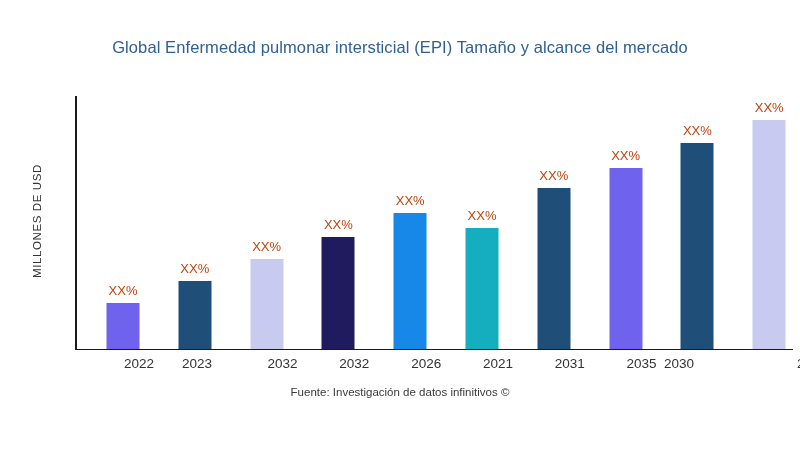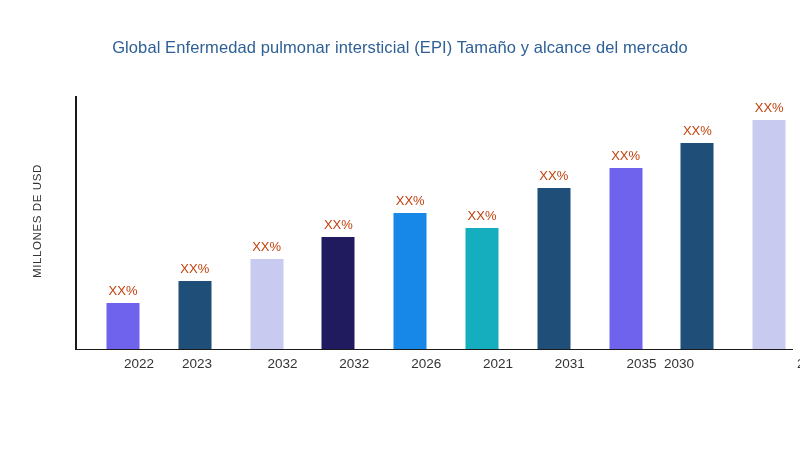--- a/index.html
+++ b/index.html
@@ -189,14 +189,15 @@
       <div class="tick-label" style="left: 235.6px;">2032</div>
       <div class="tick-label" style="left: 307.4px;">2032</div>
       <div class="tick-label" style="left: 379.2px;">2026</div>
       <div class="tick-label" style="left: 451px;">2021</div>
       <div class="tick-label" style="left: 522.8px;">2031</div>
       <div class="tick-label" style="left: 594.6px;">2035</div>
       <div class="tick-label" style="left: 632px;">2030</div>
       <div class="tick-label" style="left: 765px;">2031</div>
     </div>
 
+  <div id="source">Fuente: Investigación de datos infinitivos ©</div>
 
 </div>
 
 </body></html>

